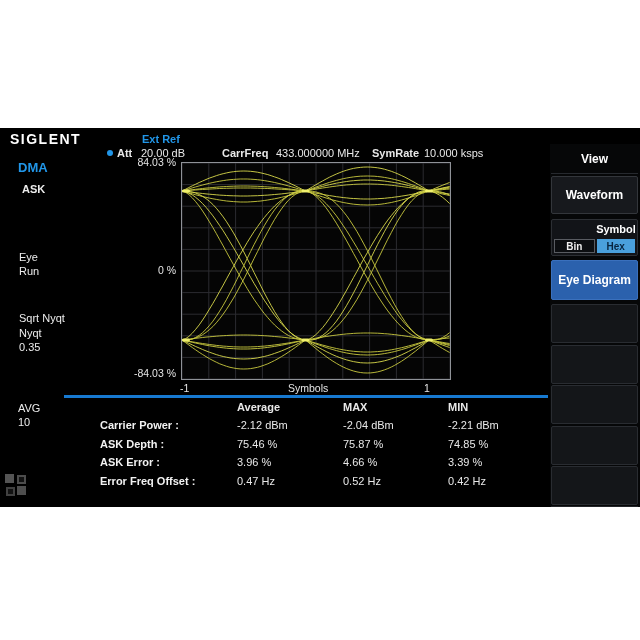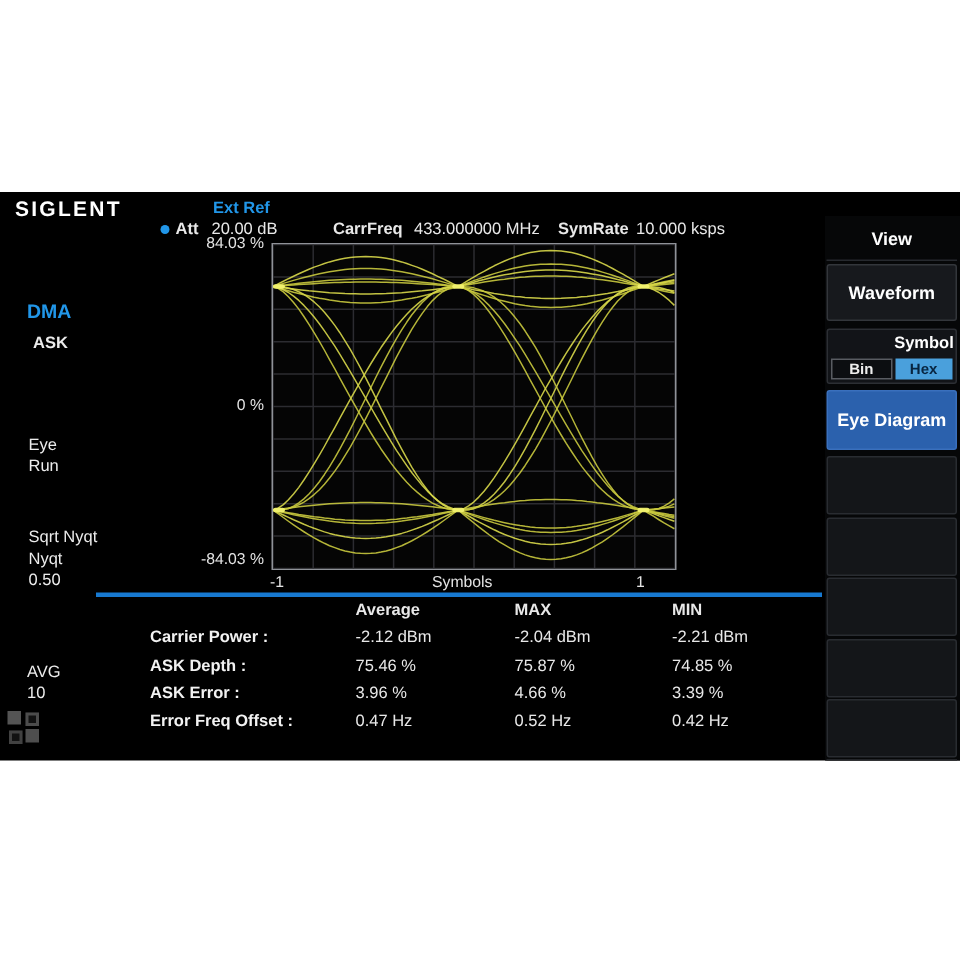--- a/index.html
+++ b/index.html
@@ -5,21 +5,21 @@
   html,body{margin:0;padding:0;}
   body{width:640px;height:640px;background:#ffffff;font-family:"Liberation Sans",sans-serif;position:relative;}
   .a{position:absolute;}
   .screen{position:absolute;left:0;top:128px;width:640px;height:379px;background:#000;overflow:hidden;color:#e8e8e8;}
   .logo{left:10px;top:3px;color:#fff;font-weight:bold;font-size:14px;letter-spacing:1.5px;}
   .extref{left:142px;top:5px;font-weight:bold;font-size:11px;}
   .lbl{font-size:11px;color:#e8e8e8;}
   .b{font-weight:bold;}
   .dot{left:107px;top:22px;width:6px;height:6px;border-radius:50%;}
   .param-row span{position:absolute;top:19px;}
-  .sidebar span{position:absolute;font-size:11px;color:#ececec;margin-top:40px;}
+  .sidebar span{position:absolute;font-size:11px;color:#ececec;}
   .plot{left:181px;top:34px;width:268px;height:216px;border:1px solid #8f9298;background:#050505;}
   .ylab{width:48px;left:128px;text-align:right;font-size:10.5px;color:#e4e4e4;}
   .xlab{top:254px;font-size:10.5px;color:#e4e4e4;}
   .blueline{left:64px;top:267px;width:484px;height:3px;}
   .table{left:0;top:272px;width:550px;height:96px;font-size:11px;}
   .thead span,.trow span{position:absolute;white-space:nowrap;}
   .trow{position:absolute;left:0;width:550px;height:18px;}
   .tlabel{left:100px;font-weight:bold;color:#f2f2f2;}
   .c1{left:237px;}  .c2{left:343px;}  .c3{left:448px;}
   .menu{position:absolute;left:550px;top:0;width:90px;height:380px;background:#060708;margin-top:16px;}
@@ -60,21 +60,21 @@
     <span class="lbl" style="left:424px;">10.000 ksps</span>
   </div>
 
   <div class="sidebar">
     <span id="dma" style="left: 18px; top: 32px; font-size: 13px; font-weight: bold; color: rgb(33, 150, 232);">DMA</span>
     <span style="left:22px;top:55px;font-weight:bold;">ASK</span>
     <span style="left:19px;top:123px;">Eye</span>
     <span style="left:19px;top:137px;">Run</span>
     <span style="left:19px;top:184px;">Sqrt Nyqt</span>
     <span style="left:19px;top:199px;">Nyqt</span>
-    <span style="left:19px;top:213px;">0.50</span>
+    <span style="left:19px;top:213px;">0.35</span>
     <span style="left:18px;top:274px;">AVG</span>
     <span style="left:18px;top:288px;">10</span>
   </div>
 
   <div class="a plot">
     <svg id="eye-svg" width="268" height="216" viewBox="0 0 268 216">
         <line x1="0" y1="0" x2="0" y2="216" stroke="#2c2c31" stroke-width="1"></line>
         <line x1="26.8" y1="0" x2="26.8" y2="216" stroke="#2c2c31" stroke-width="1"></line>
         <line x1="53.6" y1="0" x2="53.6" y2="216" stroke="#2c2c31" stroke-width="1"></line>
         <line x1="80.4" y1="0" x2="80.4" y2="216" stroke="#2c2c31" stroke-width="1"></line>

